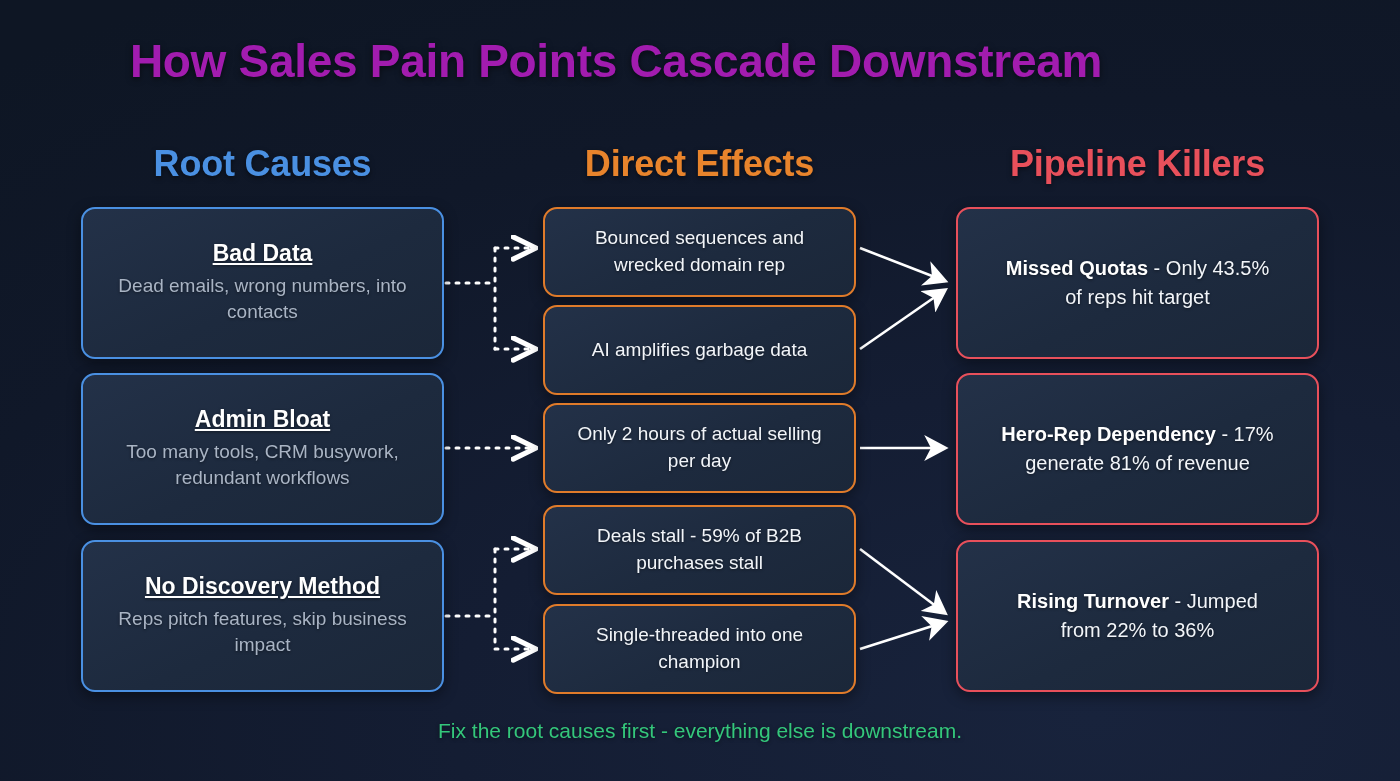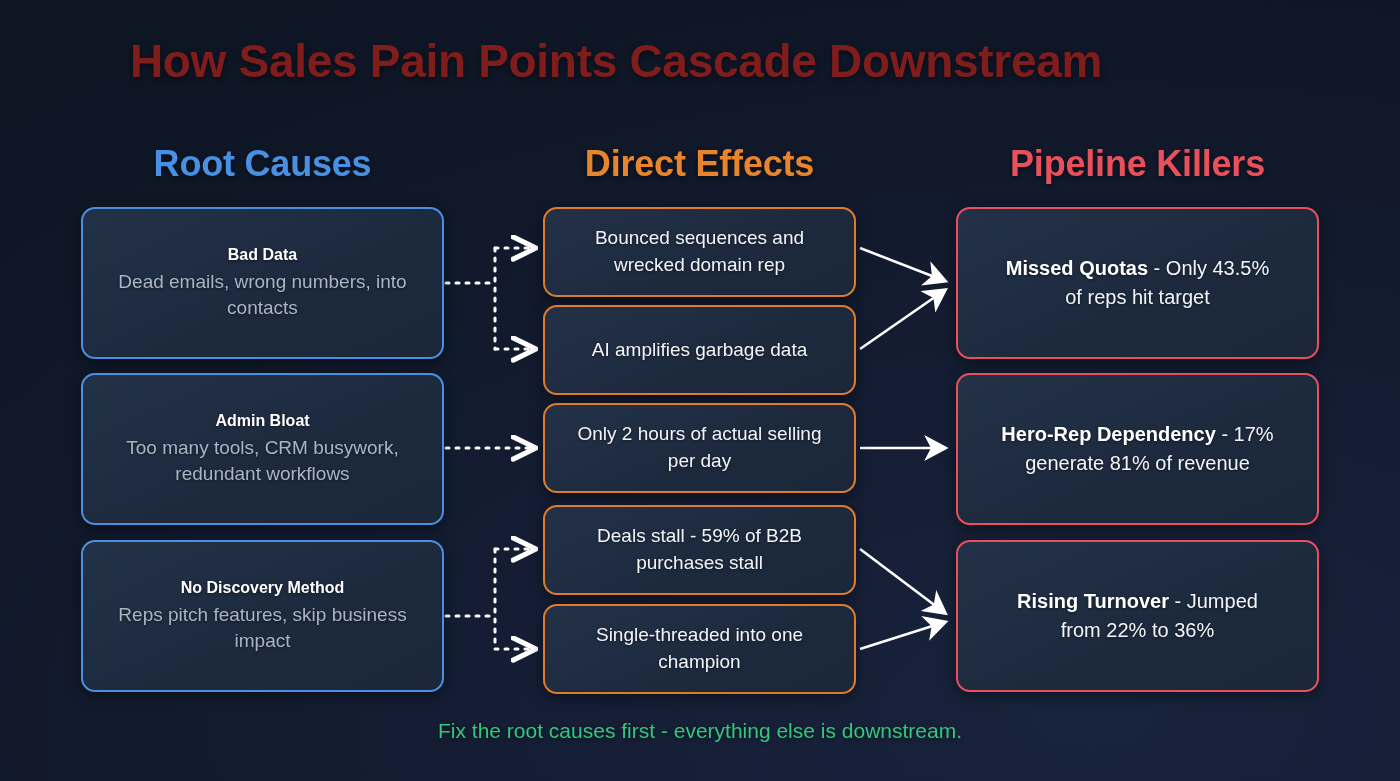--- a/index.html
+++ b/index.html
@@ -14,21 +14,21 @@
     position:relative;
     color:#ffffff;
   }
 
   
   #title {
     position:absolute; left:0; top:34px; width:1232px;
     text-align:center;
     font-size:46px; font-weight:bold;
     letter-spacing:-0.3px;
-    color:#7f1d1d;
+    color:#a21caf;
     text-shadow:0 2px 6px rgba(0,0,0,.55);
   }
 
   .col-head {
     position:absolute;
     top:143px;
     text-align:center;
     font-size:36px; font-weight:bold;
     letter-spacing:-0.2px;
     text-shadow:0 2px 5px rgba(0,0,0,.5);
@@ -66,23 +66,24 @@
     width:313px; height:90px;
     padding:0 26px;
   }
   .card.killer {
     border:2.5px solid #e8505b;
     width:363px; height:152px;
     padding:0 39px;
   }
 
   .card .ttl {
-    font-size:16px; font-weight:bold; color:#ffffff;
+    font-size:23px; font-weight:bold; color:#ffffff;
     line-height:1.2; margin-bottom:5px;
     text-shadow:0 1px 3px rgba(0,0,0,.5);
+    text-decoration:underline;
   }
   .card .sub {
     font-size:19px; color:#a9b4c4; line-height:1.38;
     text-shadow:0 1px 3px rgba(0,0,0,.45);
   }
   .card .etxt {
     font-size:19px; color:#f2f5f9; line-height:1.42;
     text-shadow:0 1px 3px rgba(0,0,0,.45);
   }
   .card .ktxt {

